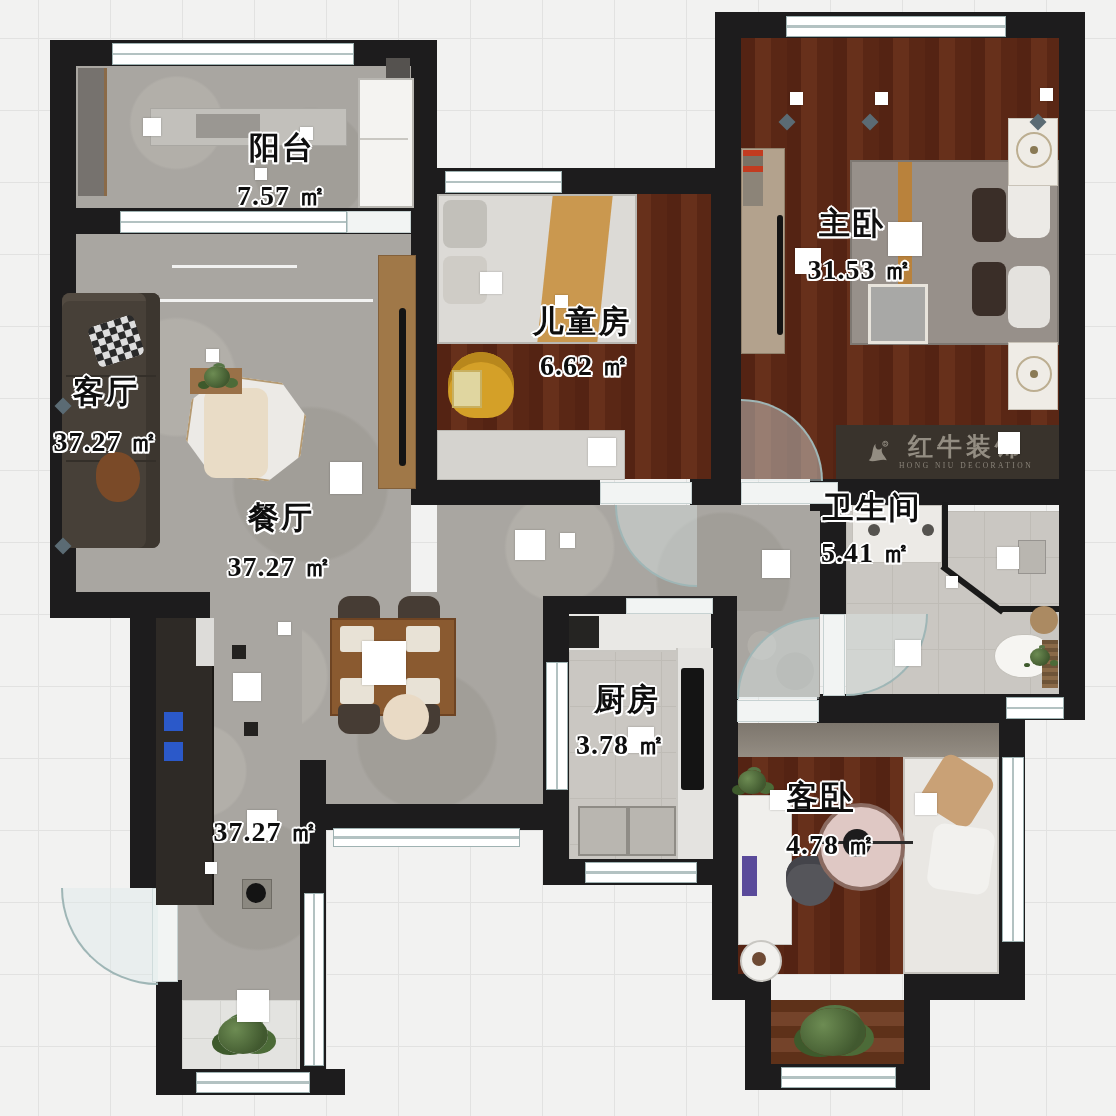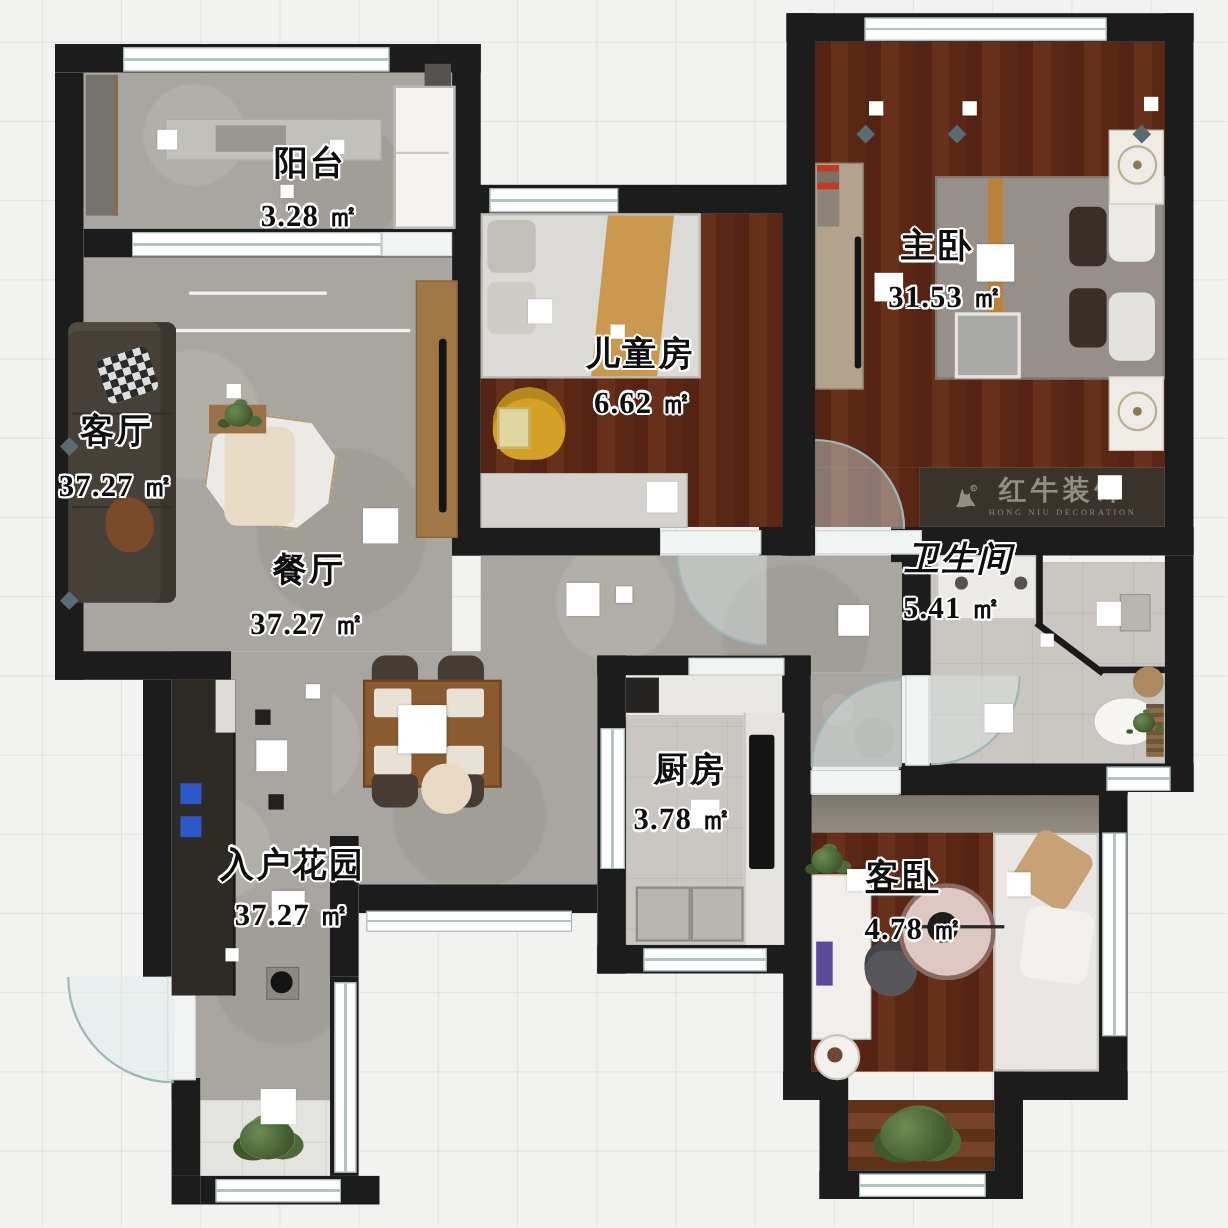--- a/index.html
+++ b/index.html
@@ -287,31 +287,30 @@
   <div class="sq" style="left:915px;top:793px;width:22px;height:22px;"></div>
   <div class="dia" style="left:781px;top:116px;width:12px;height:12px;"></div>
   <div class="dia" style="left:864px;top:116px;width:12px;height:12px;"></div>
   <div class="dia" style="left:1032px;top:116px;width:12px;height:12px;"></div>
   <div class="dia" style="left:57px;top:400px;width:12px;height:12px;"></div>
   <div class="dia" style="left:57px;top:540px;width:12px;height:12px;"></div>
   <div class="sqd" style="left:232px;top:645px;width:14px;height:14px;"></div>
   <div class="sqd" style="left:244px;top:722px;width:14px;height:14px;"></div>
 
   <div class="room-label" style="left:282px;top:148px;">阳台</div>
-  <div class="room-area" style="left:282px;top:196px;">3.28 ㎡</div>
+  <div class="room-area" style="left:282px;top:196px;">7.57 ㎡</div>
   <div class="room-label" style="left:106px;top:392px;">客厅</div>
   <div class="room-area" style="left:106px;top:442px;">37.27 ㎡</div>
   <div class="room-label" style="left:582px;top:322px;">儿童房</div>
   <div class="room-area" style="left:585px;top:366px;">6.62 ㎡</div>
   <div class="room-label" style="left:852px;top:224px;">主卧</div>
   <div class="room-area" style="left:860px;top:270px;">31.53 ㎡</div>
   <div class="room-label" style="left:281px;top:518px;">餐厅</div>
   <div class="room-area" style="left:280px;top:567px;">37.27 ㎡</div>
-  <div class="room-label" style="left:872px;top:508px;font-style:italic;">卫生间</div>
+  <div class="room-label" style="left:872px;top:508px;">卫生间</div>
   <div class="room-area" style="left:866px;top:553px;text-align:center;">5.41 ㎡</div>
   <div class="room-label" style="left:627px;top:700px;">厨房</div>
   <div class="room-area" style="left:621px;top:745px;">3.78 ㎡</div>
-  <div class="room-label" style="left:266px;top:786px;">入户花园</div>
   <div class="room-area" style="left:266px;top:832px;">37.27 ㎡</div>
   <div class="room-label" style="left:820px;top:797px;text-decoration:underline;">客卧</div>
   <div class="room-area" style="left:831px;top:845px;">4.78 ㎡</div>
 
 </div>
 
 </body></html>

